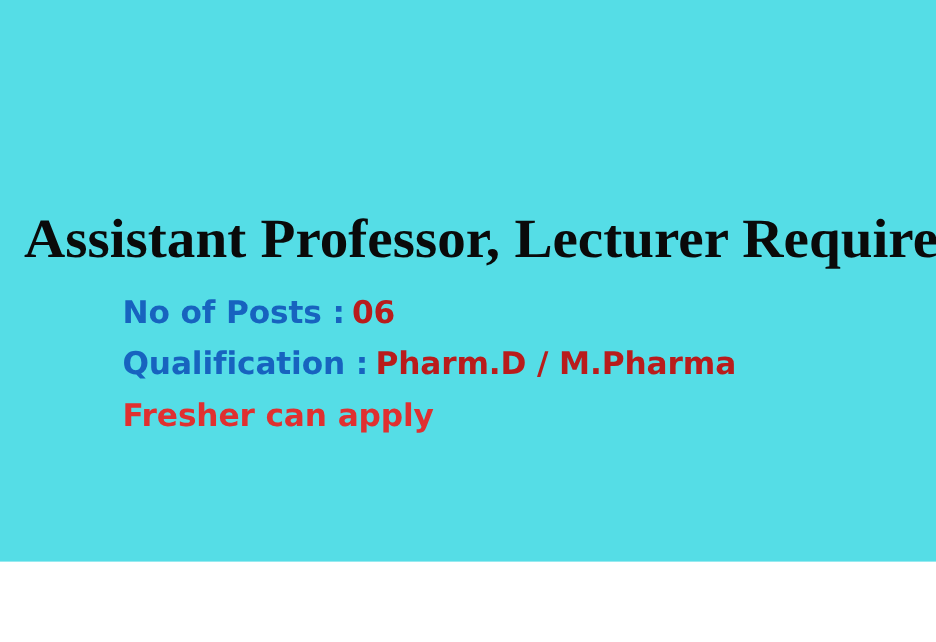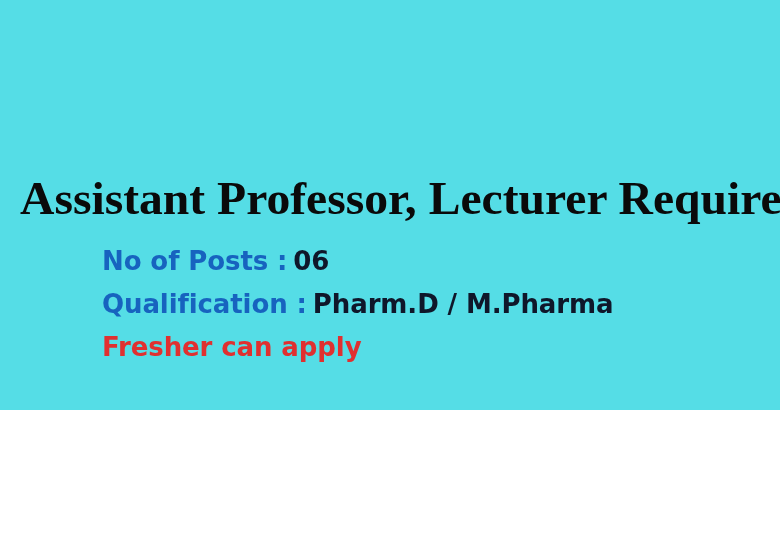--- a/index.html
+++ b/index.html
@@ -9,21 +9,21 @@
   body {
     width: 780px;
     height: 535px;
     overflow: hidden;
     font-family: "Liberation Sans", sans-serif;
   }
 
   #poster {
     position: relative;
     width: 780px;
-    height: 410px;
+    height: 468px;
     background: #55dde6;
     box-sizing: border-box;
   }
 
   
   #headline {
     position: absolute;
     left: 20px;
     top: 174px;
     width: 748px;
@@ -58,21 +58,21 @@
     white-space: nowrap;
     letter-spacing: -0.1px;
   }
 
   .label-blue {
     color: #1763bf;
     text-align: center;
   }
 
   .value-dark {
-    color: #0f172a;
+    color: #b91c1c;
   }
 
   .line-red {
     color: #e03030;
   }
 
   .gap {
     display: inline-block;
     width: 6px;
   }

